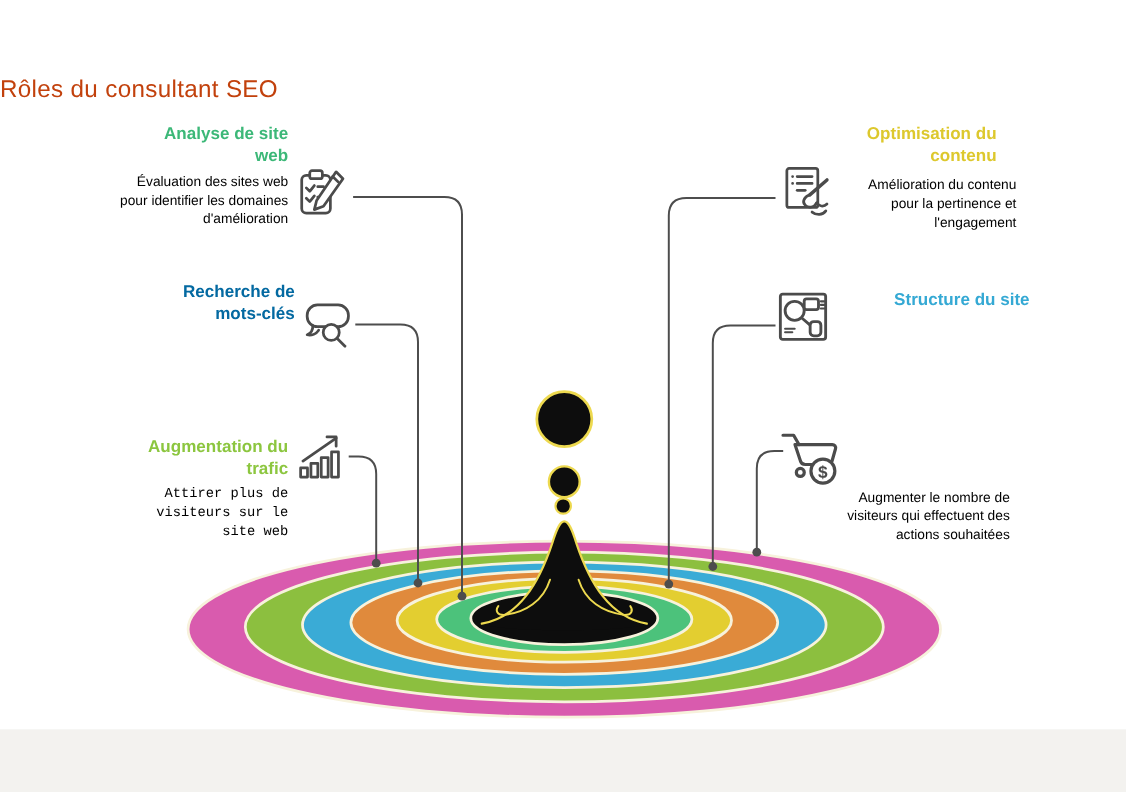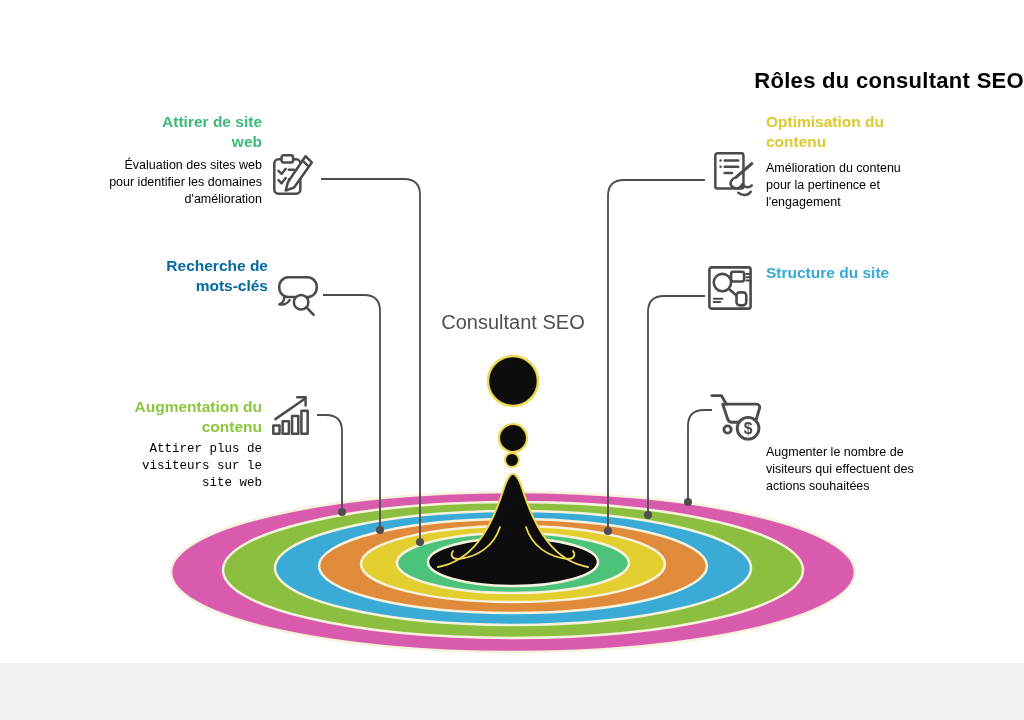--- a/index.html
+++ b/index.html
@@ -1,24 +1,24 @@
 <!DOCTYPE html>
 <html><head>
 <meta charset="utf-8">
 <style>
   html,body{margin:0;padding:0;background:#ffffff;}
   .stage{position:relative;width:1024px;height:720px;background:#ffffff;overflow:hidden;
          font-family:"Liberation Sans",sans-serif;}
   .bottom-shade{position:absolute;left:0;top:663px;width:1024px;height:57px;background:#f3f2ef;}
-  .title{position:absolute;left:0;top:68px;width:1024px;text-align:right;
-         font-size:22px;font-weight:bold;color:#000000;letter-spacing:.3px;}
+  .title{position:absolute;left:0;top:68px;width:1024px;text-align:left;
+         font-size:22px;font-weight:normal;color:#c2410c;letter-spacing:.3px;}
   .heading{position:absolute;font-size:15.5px;font-weight:bold;line-height:1.27;}
   .desc{position:absolute;font-size:12.5px;line-height:1.37;color:#000000;}
   .ta-r{text-align:right;}
-  .ta-l{text-align:left;}
+  .ta-l{text-align:right;}
   .center-label{position:absolute;left:413px;top:311px;width:200px;text-align:center;
                 font-size:20px;color:#4f4f4f;}
   .icon{position:absolute;}
   svg{display:block;}
   .overlay{position:absolute;left:0;top:0;}
 </style>
 </head>
 <body>
 
 <div class="stage">
@@ -60,43 +60,42 @@
              C517 474 520 481 524 494 C536 530 554 561 588 567
              C570 575 456 575 438 567 Z" fill="#0d0d0d"></path>
     <path fill="none" stroke-width="2" stroke-linecap="round" d="M438 567 C472 561 490 530 502 494 C506 481 509 474 513 474
              C517 474 520 481 524 494 C536 530 554 561 588 567" stroke="#edd94f"></path>
     <path fill="none" stroke-width="1.8" stroke-linecap="round" d="M500 527 C494 546 478 557 458 559 C452 559 450 555 453 551" stroke="#edd94f"></path>
     <path fill="none" stroke-width="1.8" stroke-linecap="round" d="M526 527 C532 546 548 557 568 559 C574 559 576 555 573 551" stroke="#edd94f"></path>
   </svg>
 
   <div class="title">Rôles du consultant SEO</div>
 
-  <div class="center-label">Consultant SEO</div>
 
-  <div class="heading ta-r" style="left: 130px; top: 112px; width: 132px; color: rgb(60, 184, 120);">Attirer de site web</div>
+  <div class="heading ta-r" style="left: 130px; top: 112px; width: 132px; color: rgb(60, 184, 120);">Analyse de site web</div>
   <div class="desc ta-r" style="left:108px;top:157px;width:154px;">Évaluation des sites web pour identifier les domaines d'amélioration</div>
   <svg class="icon" style="left:267px;top:151px;" width="50" height="50" viewBox="0 0 48 48" fill="none" stroke="#4b4b4b" stroke-width="2.4" stroke-linecap="round" stroke-linejoin="round">
     <rect x="7" y="8" width="25" height="33" rx="4"></rect>
     <rect x="14" y="4" width="11" height="7" rx="2" fill="#ffffff"></rect>
     <polyline points="11,19 14,22 18,17"></polyline>
     <polyline points="11,28 14,31 18,26"></polyline>
     <path d="M21 18 h5 M21 27 h4"></path>
     <path d="M37 5 l6 6 L26 35 l-8 3 2 -8 Z" fill="#ffffff"></path>
     <path d="M34 9 l5 5"></path>
   </svg>
 
   <div class="heading ta-r" style="left: 136px; top: 256px; width: 132px; color: #0369a1;">Recherche de mots-clés</div>
   <svg class="icon" style="left:273px;top:271px;" width="50" height="50" viewBox="0 0 48 48" fill="none" stroke="#4b4b4b" stroke-width="2.4" stroke-linecap="round" stroke-linejoin="round">
     <rect x="6" y="6" width="36" height="19" rx="9"></rect>
     <path d="M11 24 c0 4 -2 7 -5 8 c4 1 8 -1 10 -4"></path>
     <circle cx="27" cy="30" r="7" fill="#ffffff"></circle>
     <path d="M32 35 l7 7"></path>
   </svg>
 
-  <div class="heading ta-r" style="left: 118px; top: 397px; width: 144px; color: rgb(140, 198, 63);">Augmentation du contenu</div>
+  <div class="heading ta-r" style="left: 118px; top: 397px; width: 144px; color: rgb(140, 198, 63);">Augmentation du trafic</div>
   <div class="desc ta-r" style="left:112px;top:441px;width:150px;font-family:Liberation Mono, monospace;">Attirer plus de visiteurs sur le site web</div>
   <svg class="icon" style="left:266px;top:391px;" width="50" height="50" viewBox="0 0 48 48" fill="none" stroke="#4b4b4b" stroke-width="2.4" stroke-linecap="round" stroke-linejoin="round">
     <rect x="7" y="33" width="6" height="8"></rect>
     <rect x="16" y="29" width="6" height="12"></rect>
     <rect x="25" y="24" width="6" height="17"></rect>
     <rect x="34" y="19" width="6" height="22"></rect>
     <path d="M9 27 L38 7"></path>
     <polyline points="30,6 38,6 38,14"></polyline>
   </svg>
 

